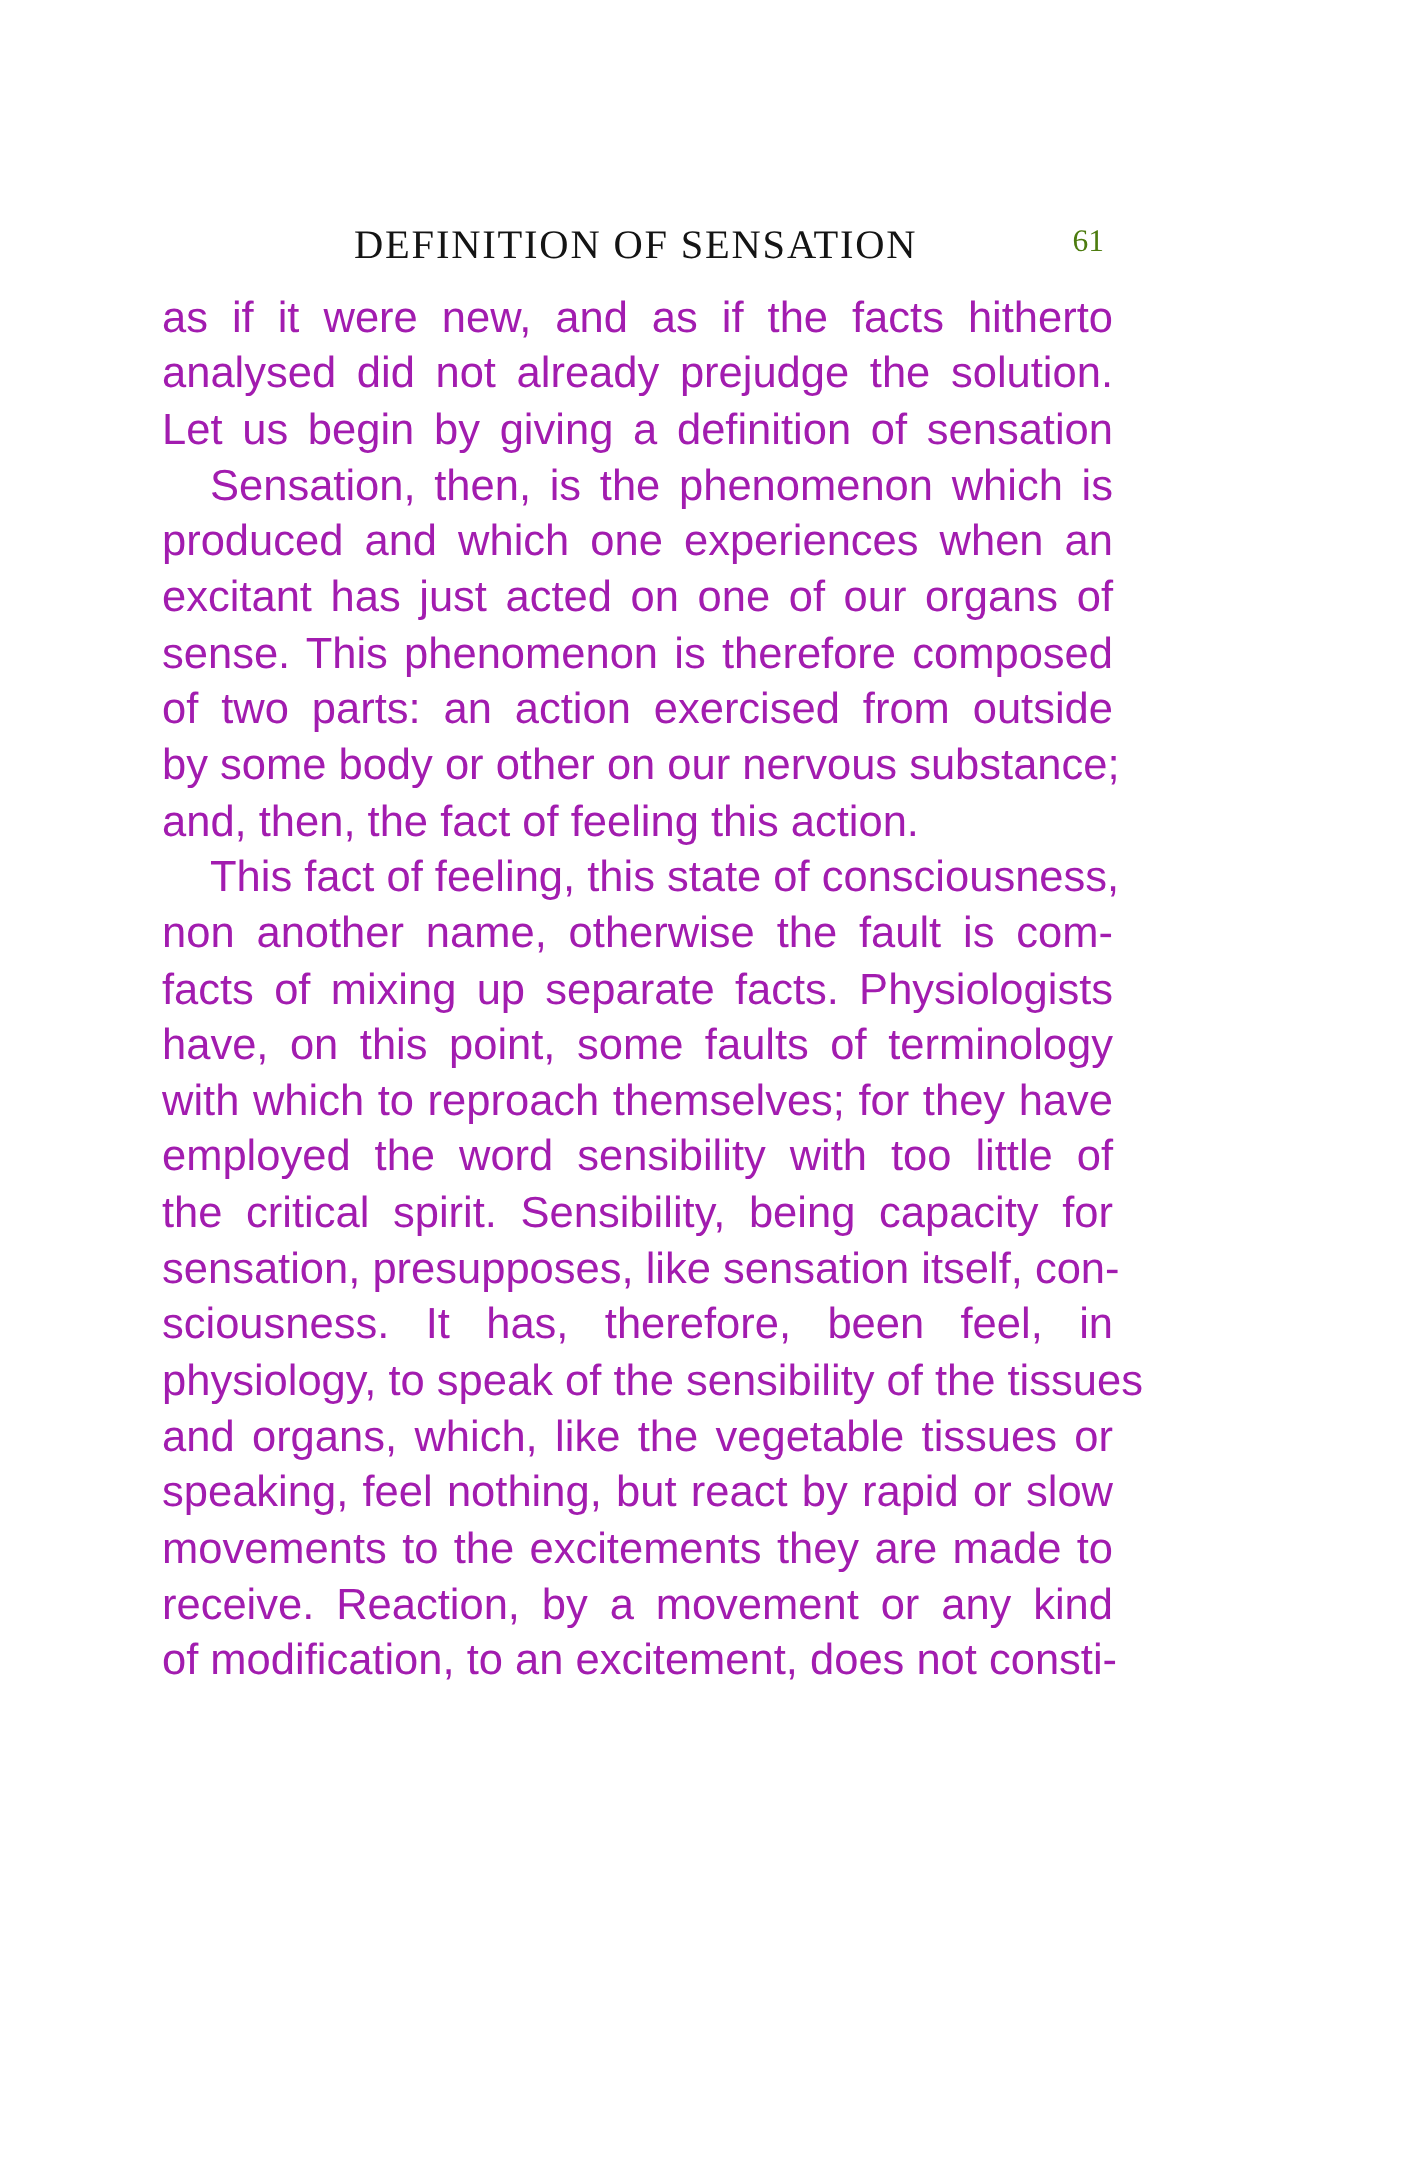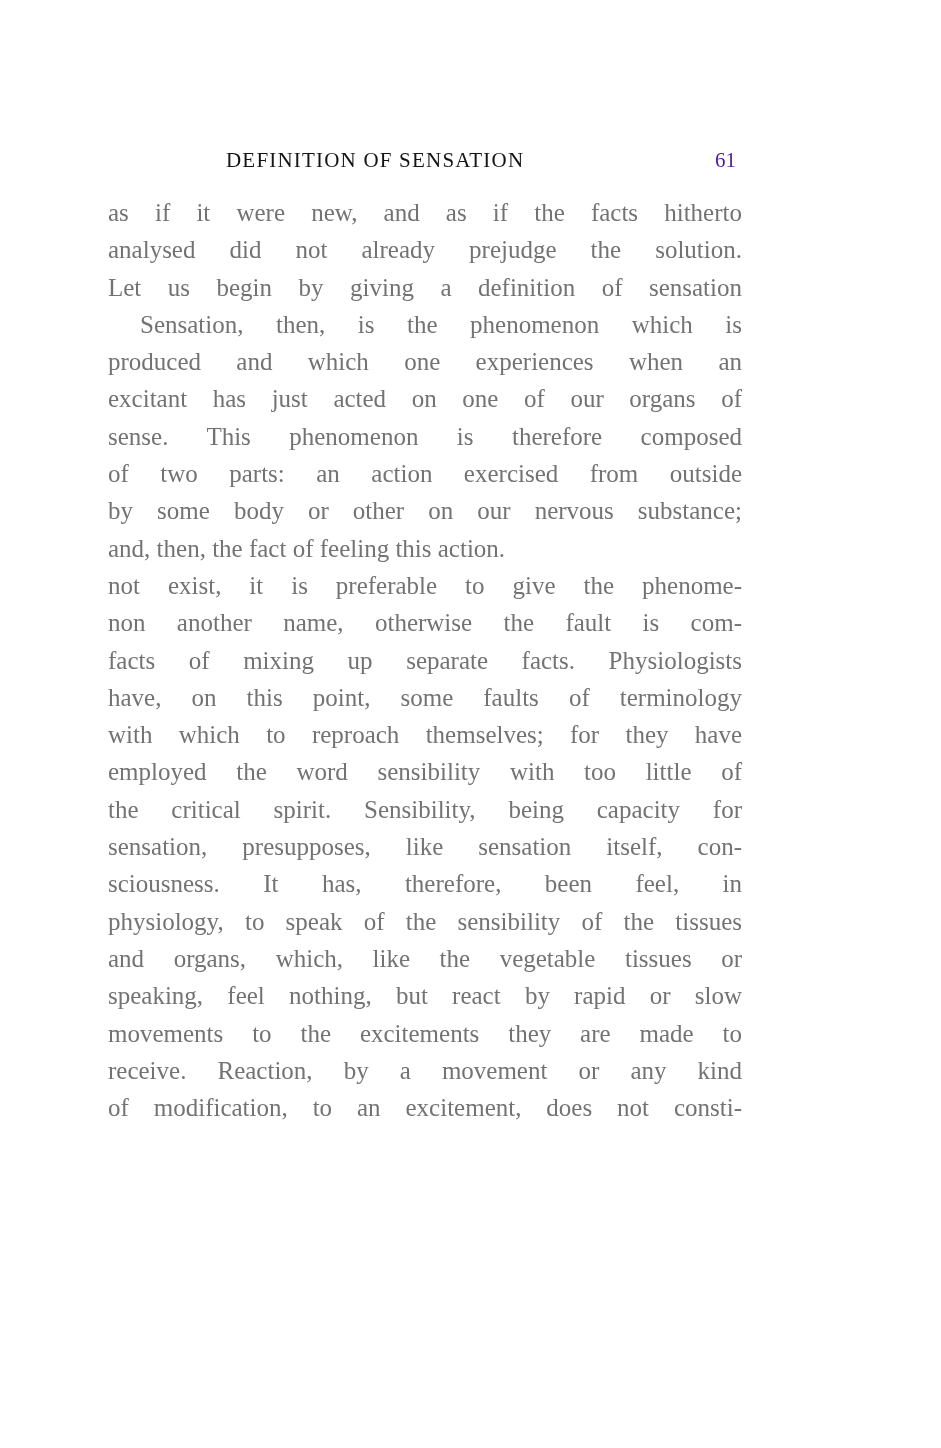--- a/index.html
+++ b/index.html
@@ -24,45 +24,45 @@
     }
     .running-head {
       position: absolute;
       top: 148px;
       left: 108px;
       width: 632px;
       height: 28px;
     }
     .running-title {
       position: absolute;
-      left: 118px;
+      left: 128px;
       top: 0;
       font-family: "Liberation Serif", "DejaVu Serif", serif;
-      font-size: 21px;
+      font-size: 27px;
       letter-spacing: 1.2px;
       color: #141414;
       white-space: nowrap;
     }
     .page-number {
       position: absolute;
       right: 4px;
       top: 0;
       font-family: "Liberation Serif", "DejaVu Serif", serif;
       font-size: 21px;
-      color: #4c1d95;
+      color: #4d7c0f;
     }
     .body-text {
       position: absolute;
       top: 194px;
       left: 108px;
       width: 634px;
-      font-family: Liberation Serif, serif;
-      font-size: 25px;
+      font-family: Liberation Sans, sans-serif;
+      font-size: 29px;
       line-height: 37.3px;
-      color: #737373;
+      color: #a21caf;
     }
     .line {
       display: block;
       white-space: nowrap;
       text-align: justify;
       text-align-last: justify;
       height: 37.3px;
     }
     .line.last {
       text-align-last: left;
@@ -93,21 +93,21 @@
       <span class="line indent">Sensation, then, is the phenomenon which is</span>
       <span class="line">produced and which one experiences when an</span>
       <span class="line">excitant has just acted on one of our organs of</span>
       <span class="line">sense.  This phenomenon is therefore composed</span>
       <span class="line">of two parts: an action exercised from outside</span>
       <span class="line">by some body or other on our nervous substance;</span>
       <span class="line last">and, then, the fact of feeling this action.</span>
     </div>
 
     <div>
-      <span class="line">not exist, it is preferable to give the phenome-</span>
+      <span class="line indent">This fact of feeling, this state of consciousness,</span>
       <span class="line">non another name, otherwise the fault is com-</span>
       <span class="line">facts of mixing up separate facts.  Physiologists</span>
       <span class="line">have, on this point, some faults of terminology</span>
       <span class="line">with which to reproach themselves; for they have</span>
       <span class="line">employed the word sensibility with too little of</span>
       <span class="line">the critical spirit.  Sensibility, being capacity for</span>
       <span class="line">sensation, presupposes, like sensation itself, con-</span>
       <span class="line">sciousness.  It has, therefore, been feel, in</span>
       <span class="line">physiology, to speak of the sensibility of the tissues</span>
       <span class="line">and organs, which, like the vegetable tissues or</span>

